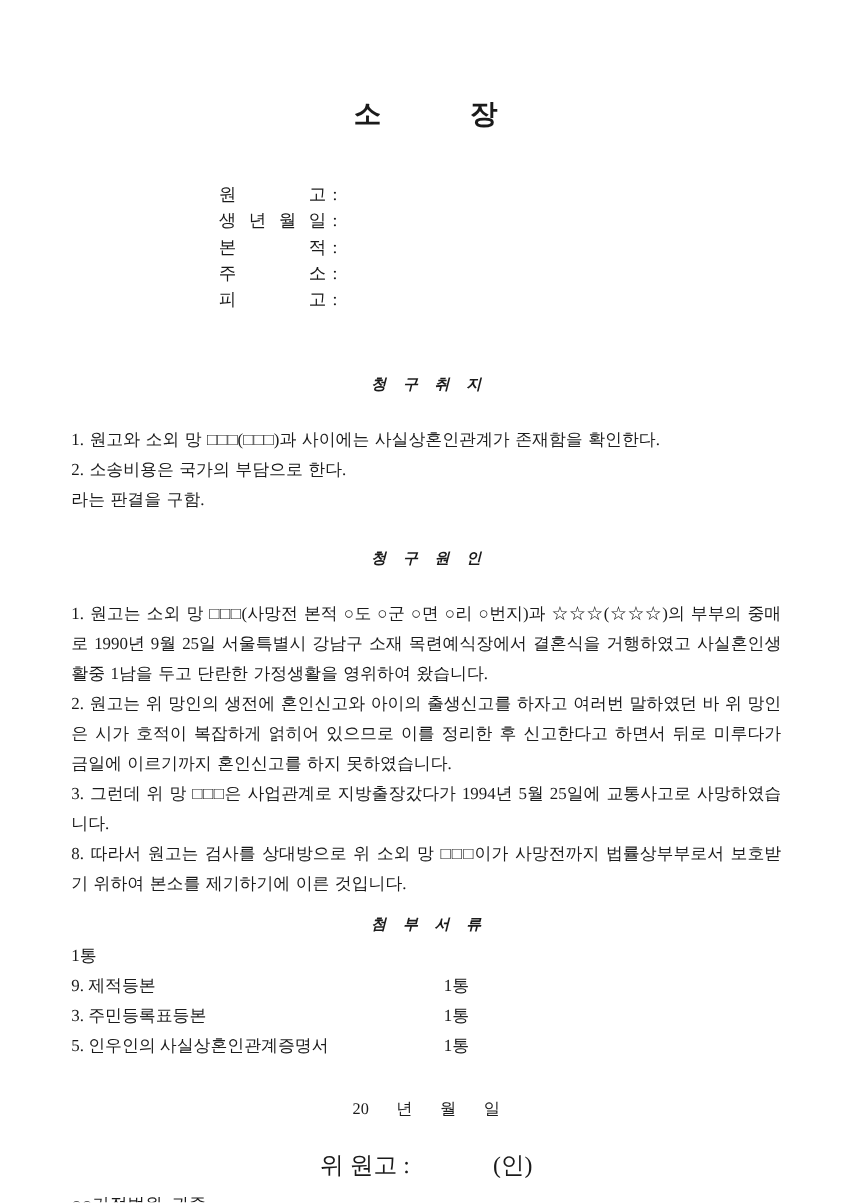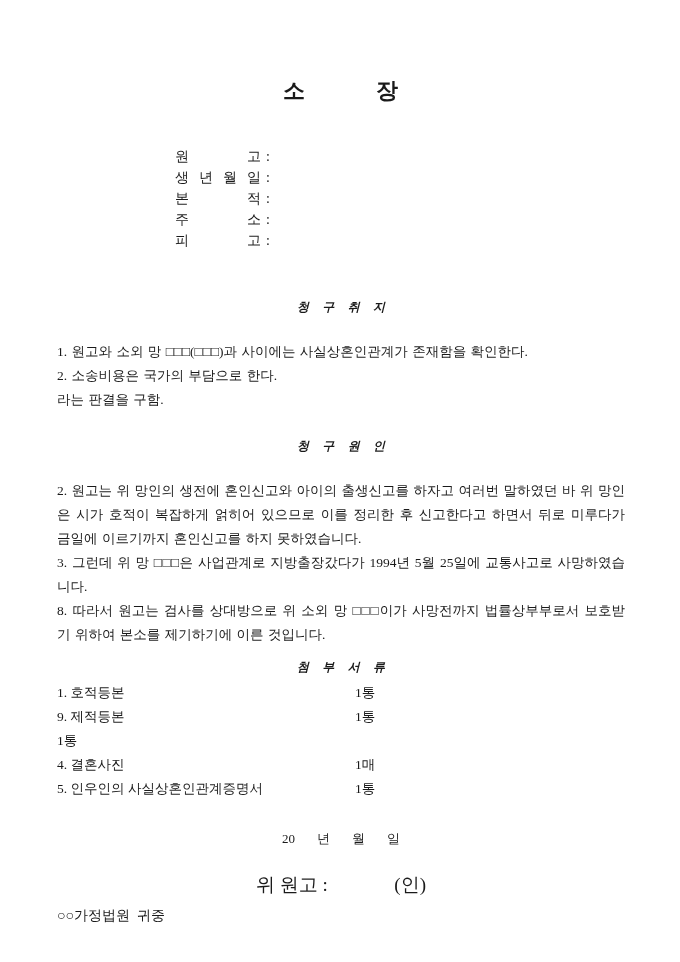--- a/index.html
+++ b/index.html
@@ -131,43 +131,40 @@
   <div class="body-text">
     <div class="body-line">1. 원고와 소외 망 □□□(□□□)과 사이에는 사실상혼인관계가 존재함을 확인한다.</div>
     <div class="body-line">2. 소송비용은 국가의 부담으로 한다.</div>
     <div class="body-line">라는 판결을 구함.</div>
   </div>
 
   <h2 class="section-heading sh-cause">
     <span class="spread heading-spread">청 구 원 인</span>
   </h2>
   <div class="body-text">
+    <p class="para">1. 원고는 소외 망 □□□(사망전 본적 ○도 ○군 ○면 ○리 ○번지)과 ☆☆☆(☆☆☆)의 부부의 중매로 1990년 9월 25일 서울특별시 강남구 소재 목련예식장에서 결혼식을 거행하였고 사실혼인생활중 1남을 두고 단란한 가정생활을 영위하여 왔습니다.</p>
     <p class="para">2. 원고는 위 망인의 생전에 혼인신고와 아이의 출생신고를 하자고 여러번 말하였던 바 위 망인은 시가 호적이 복잡하게 얽히어 있으므로 이를 정리한 후 신고한다고 하면서 뒤로 미루다가 금일에 이르기까지 혼인신고를 하지 못하였습니다.</p>
     <p class="para">3. 그런데 위 망 □□□은 사업관계로 지방출장갔다가 1994년 5월 25일에 교통사고로 사망하였습니다.</p>
     <p class="para">8. 따라서 원고는 검사를 상대방으로 위 소외 망 □□□이가 사망전까지 법률상부부로서 보호받기 위하여 본소를 제기하기에 이른 것입니다.</p>
   </div>
 
   <h2 class="section-heading sh-attach">
     <span class="spread heading-spread">첨 부 서 류</span>
   </h2>
   <div class="attach-list">
     <div class="attach-row">
-      <span>1. 호적등본</span>
         <span>1통</span>
     </div>
     <div class="attach-row">
       <span>9. 제적등본</span>
         <span>1통</span>
     </div>
     <div class="attach-row">
+      <span>3. 주민등록표등본</span>
         <span>1통</span>
-    </div>
-    <div class="attach-row">
-      <span>4. 결혼사진</span>
-        <span>1매</span>
     </div>
     <div class="attach-row">
       <span>5. 인우인의 사실상혼인관계증명서</span>
         <span>1통</span>
     </div>
   </div>
 
   <div class="date-line">
     <span class="spread date-spread">20 년 월 일</span>
   </div>

